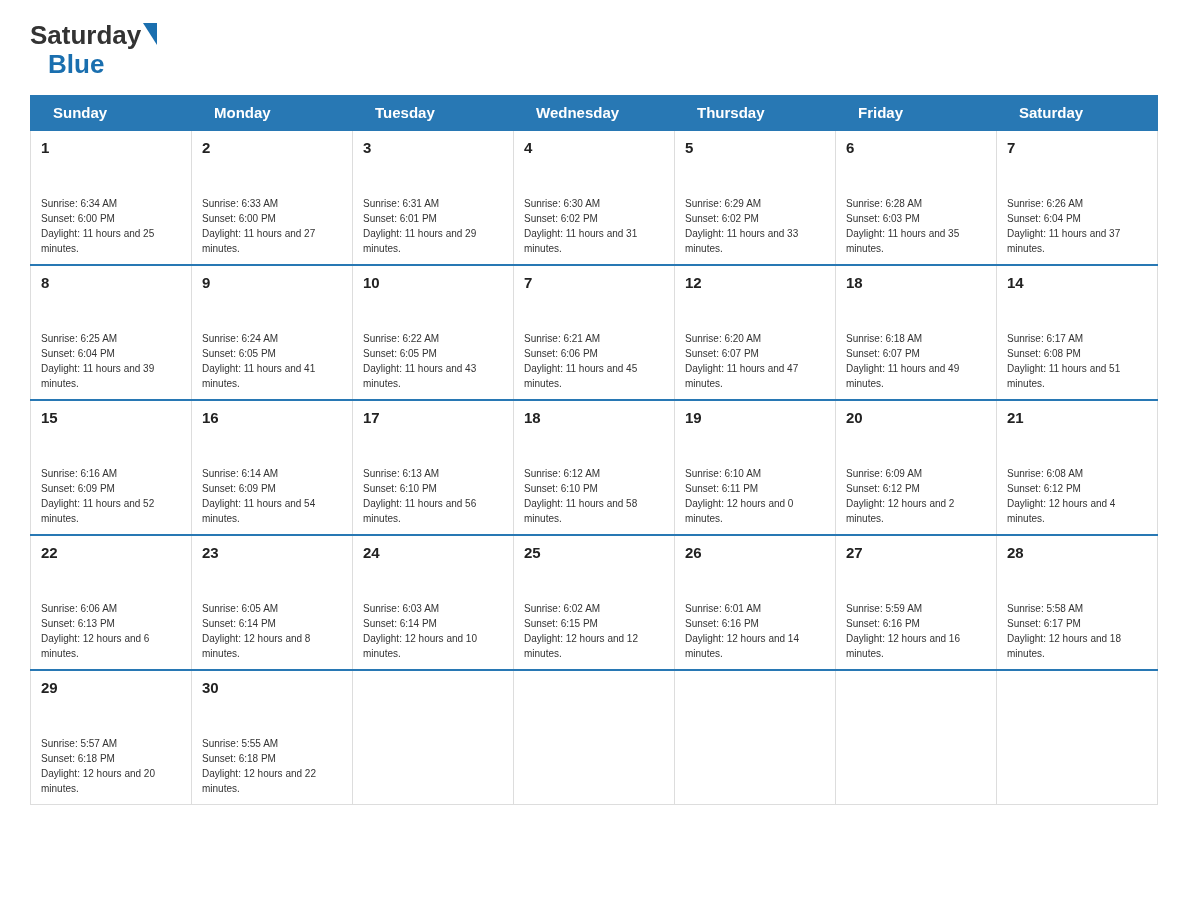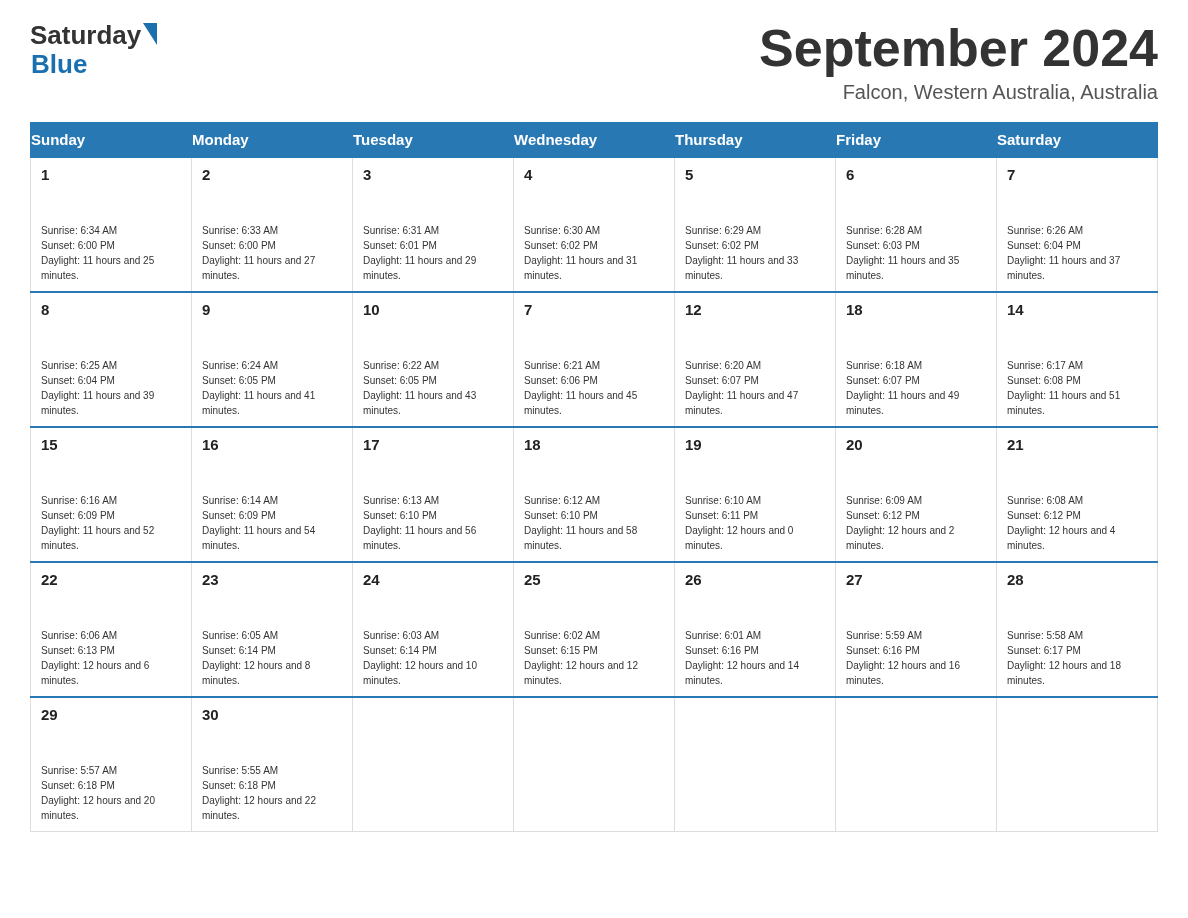--- a/index.html
+++ b/index.html
@@ -35,21 +35,21 @@
       flex-direction: column;
     }
     .logo-line1 {
       display: flex;
       align-items: center;
     }
     .logo-line2 {
       font-size: 26px;
       font-weight: bold;
       color: #1a6faf;
-      margin-left: 1px;
+      margin-left: 18px;
       line-height: 1;
     }
     .title-block {
       text-align: right;
     }
     .title-month {
       font-size: 52px;
       font-weight: bold;
       color: #333;
       line-height: 1.1;
@@ -62,21 +62,21 @@
     .calendar-table {
       width: 100%;
       border-collapse: collapse;
       table-layout: fixed;
     }
     .calendar-table thead th {
       background-color: #2878b4;
       color: #fff;
       font-size: 15px;
       font-weight: bold;
-      padding: 8px 0;
+      padding: 8px 22px;
       text-align: left;
       border: 1px solid #2878b4;
     }
     .calendar-table tbody td {
       vertical-align: top;
       padding: 8px 10px;
       font-size: 12.5px;
       color: #333;
       border: 1px solid #ddd;
       border-top: 2px solid #2878b4;
@@ -103,24 +103,20 @@
 </head>
 <body>
 
 <div class="header">
   <div class="logo-wrapper">
     <div class="logo-line1">
       <span class="logo-text-general">Saturday</span>
       <div class="logo-triangle"></div>
     </div>
     <div class="logo-line2">Blue</div>
-  </div>
-  <div class="title-block">
-    <div class="title-month">September 2024</div>
-    <div class="title-location">Falcon, Western Australia, Australia</div>
   </div>
 </div>
 
 <table class="calendar-table">
   <thead>
     <tr>
       <th>Sunday</th>
       <th>Monday</th>
       <th>Tuesday</th>
       <th>Wednesday</th>

